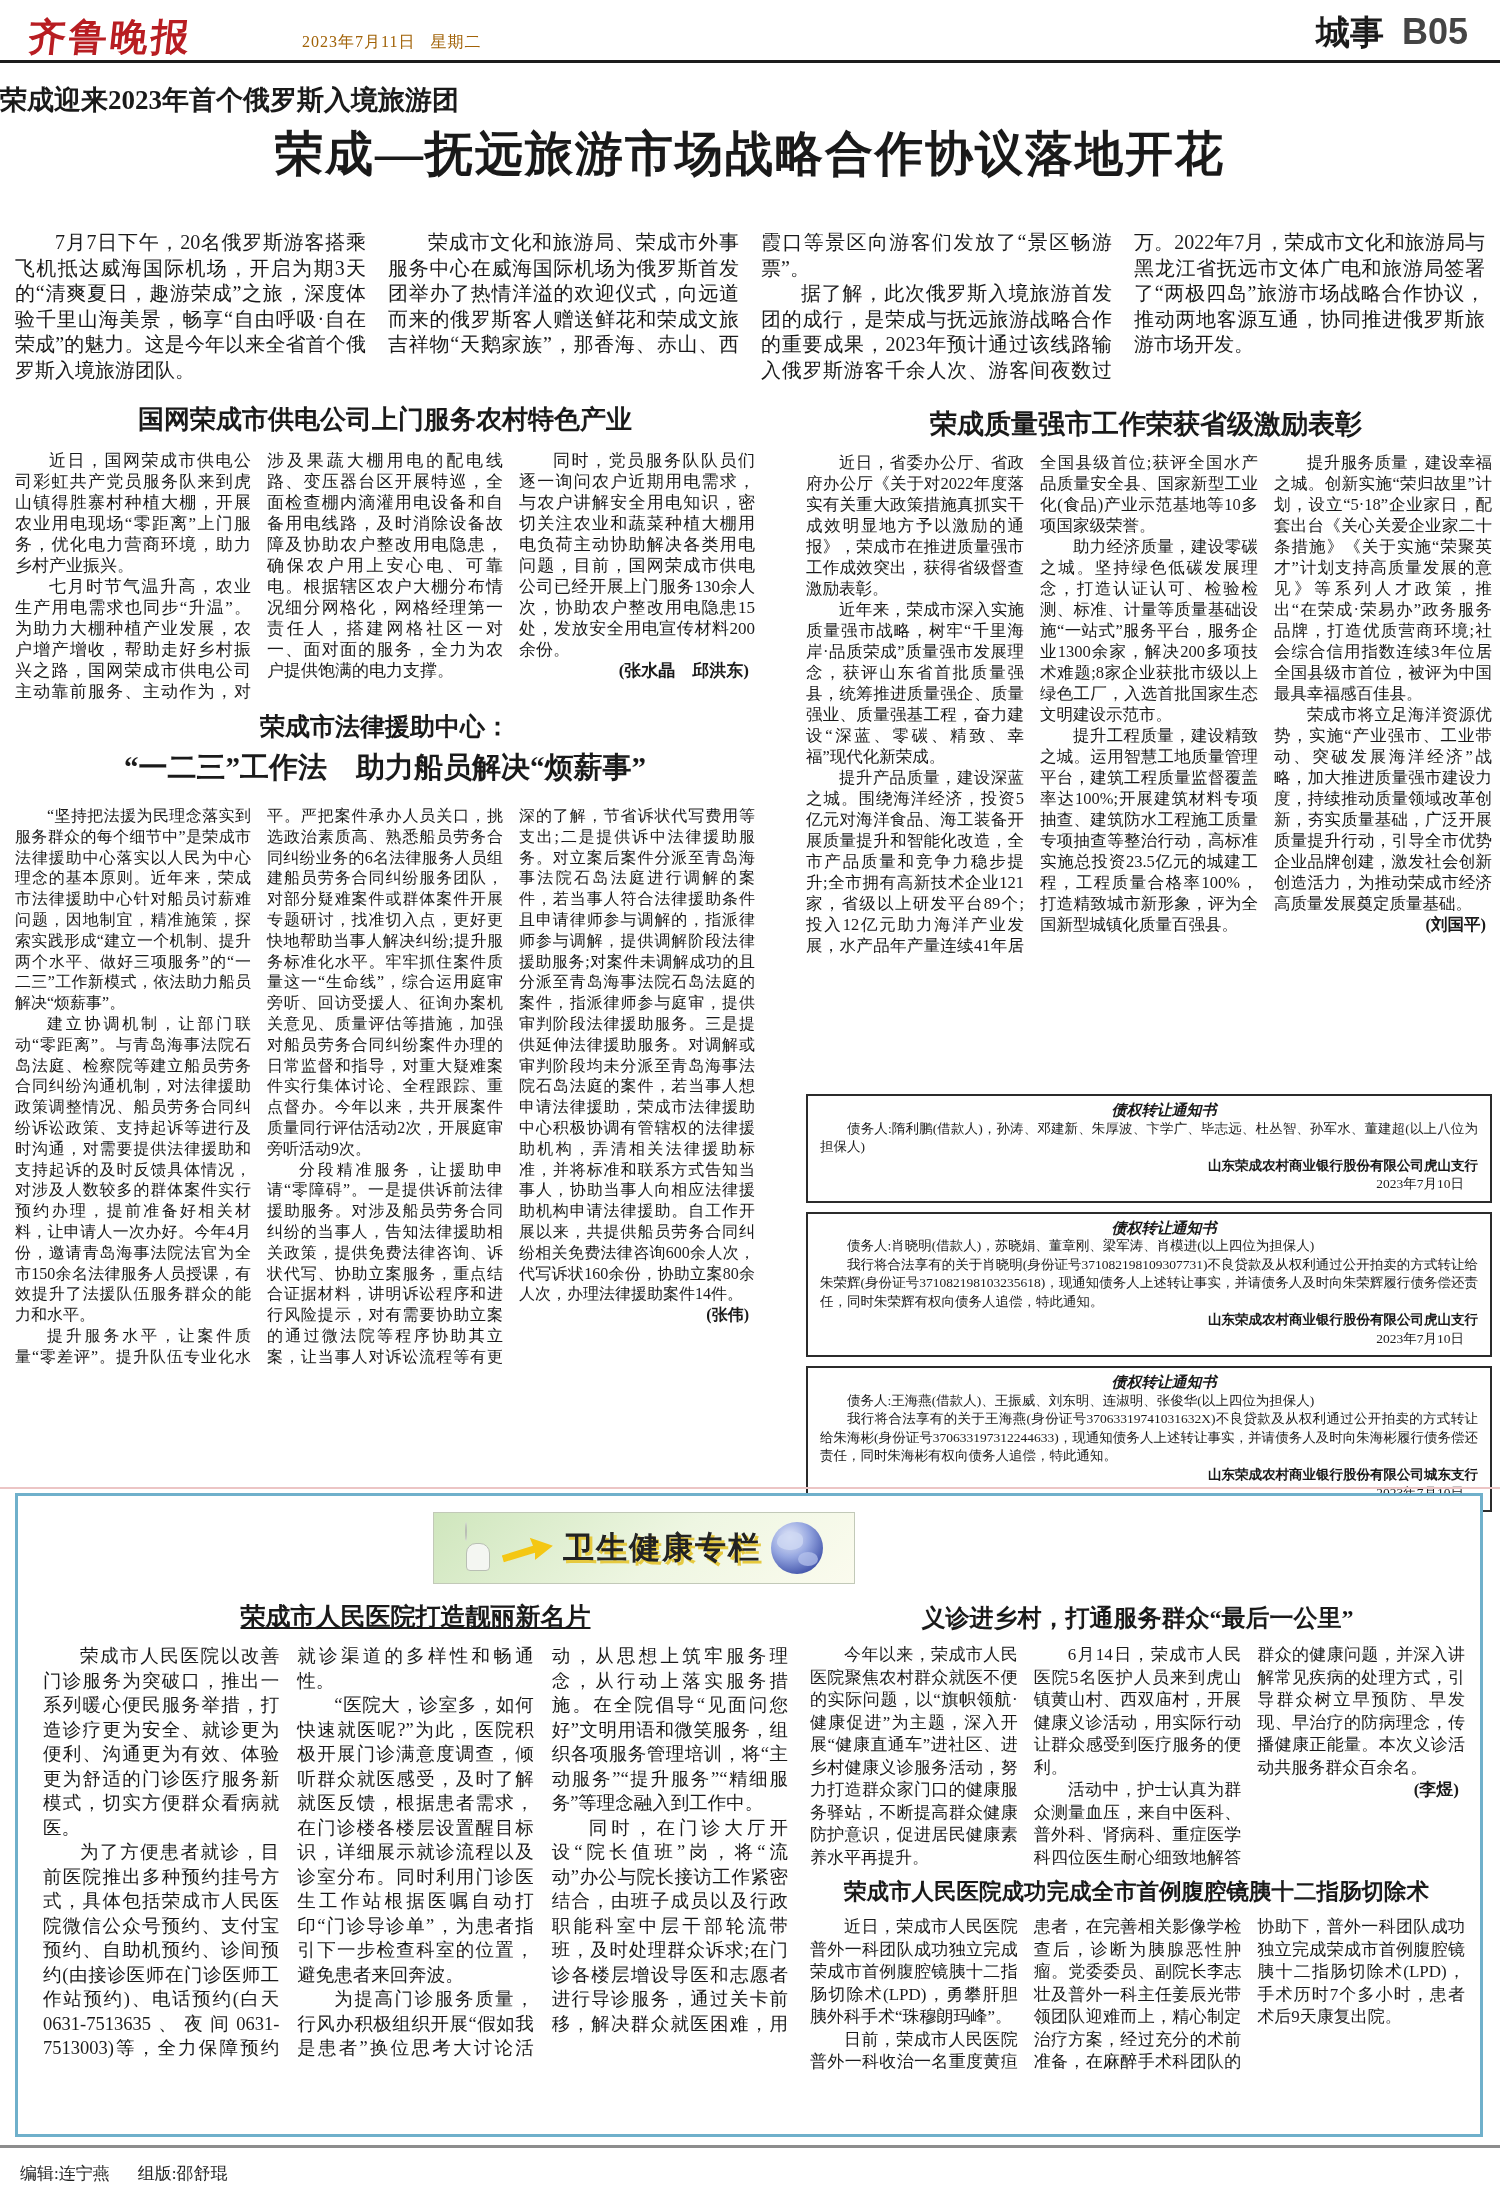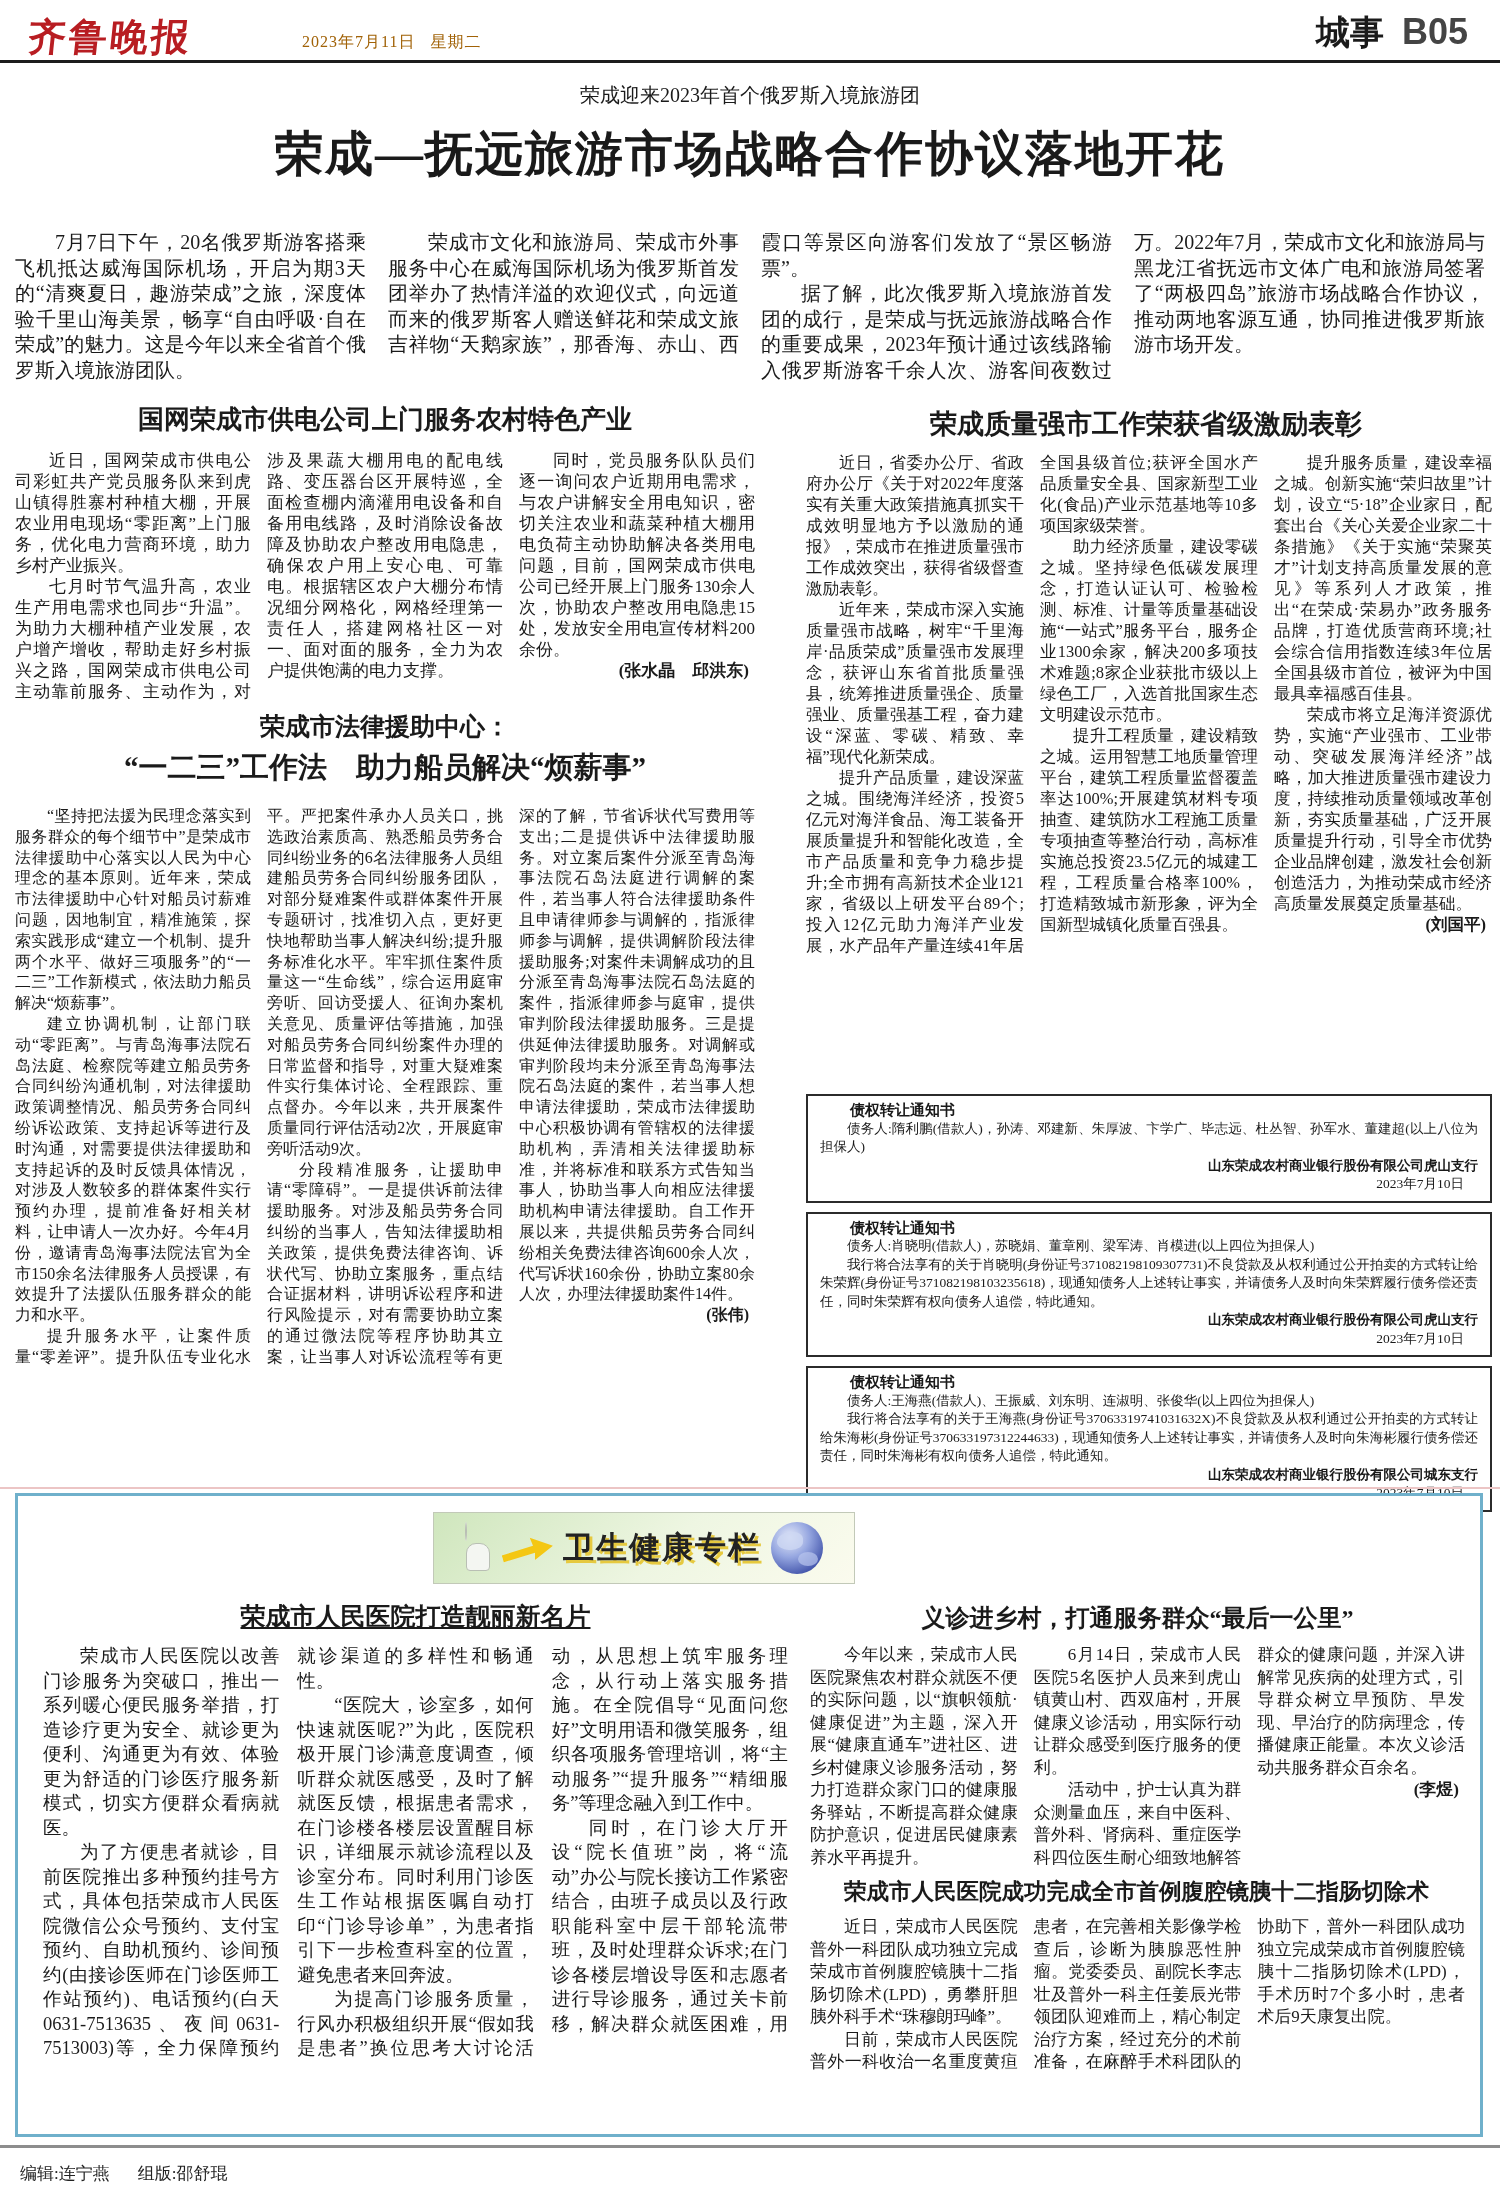--- a/index.html
+++ b/index.html
@@ -8,21 +8,21 @@
   .abs{position:absolute;}
   
   .logo{left:28px;top:12px;font-size:38px;font-weight:bold;color:#b81d22;
         transform:skewX(-6deg);letter-spacing:3px;font-family:"Liberation Serif",serif;}
   .dateline{left:302px;top:32px;font-size:16px;letter-spacing:1px;color:#a16207;}
   .section-wrap{right:32px;top:10px;display:flex;align-items:baseline;gap:18px;}
   .section-name{font-size:34px;font-weight:bold;}
   .page-no{font-size:36px;font-weight:bold;color:#444;font-family:"Liberation Sans",sans-serif;}
   .head-rule{left:0;top:60px;width:1500px;height:3px;background:#1c1c1c;}
   
-  .lead-kicker{left:0;top:82px;width:1500px;text-align:center;font-size:20px;font-weight:normal;}
+  .lead-kicker{left:0;top:82px;width:1500px;font-size:27px;font-weight:bold;}
   .lead-headline{left:0;top:122px;width:1500px;text-align:center;font-size:48px;font-weight:bold;letter-spacing:2px;}
   .lead-body{left:15px;top:230px;width:1470px;height:168px;column-count:4;column-gap:22px;
              font-size:20px;line-height:25.5px;text-align:justify;overflow:hidden;}
   
   .h-center{text-align:center;font-weight:bold;}
   p.para{margin:0;text-indent:2em;}
   .byline{display:block;text-align:right;font-weight:bold;padding-right:6px;}
   .body-cols{text-align:justify;overflow:hidden;}
   .power-head{left:15px;top:402px;width:740px;font-size:26px;}
   .power-body{left:15px;top:450px;width:740px;height:300px;column-count:3;column-gap:16px;
@@ -31,21 +31,21 @@
   .quality-body{left:806px;top:452px;width:686px;height:640px;column-count:3;column-gap:16px;
                 font-size:16.5px;line-height:21px;}
   .legal-kicker{left:15px;top:710px;width:740px;font-size:25px;}
   .legal-head{left:15px;top:748px;width:740px;font-size:29px;}
   .legal-body{left:15px;top:806px;width:740px;height:684px;column-count:3;column-gap:16px;
               font-size:16px;line-height:20.8px;}
   
   .notices{left:806px;top:1094px;width:686px;}
   .notice{border:2px solid #2b2b2b;padding:5px 12px 7px;margin-bottom:9px;
           font-size:13.5px;line-height:18.5px;text-align:justify;background:#fff;}
-  .notice-title{font-weight:bold;font-size:15px;margin:0 0 1px;}
+  .notice-title{text-align:center;font-weight:bold;font-size:15px;margin:0 0 1px;font-style:italic;}
   .notice p{margin:0;text-indent:2em;}
   .notice .sig{text-align:right;text-indent:0;font-weight:bold;}
   .notice .sig-date{text-align:right;text-indent:0;padding-right:14px;}
   
   .health-toprule{left:0;top:1487px;width:1500px;height:2px;background:#ecc5c5;}
   .health-box{left:15px;top:1493px;width:1462px;height:638px;border:3px solid #6fb0cb;background:#fff;}
   .banner{left:415px;top:16px;width:420px;height:70px;background:linear-gradient(135deg,#cfe6bd 0%,#eef6e2 55%,#fbfbee 100%);
           border:1px solid #c2c9b8;display:flex;align-items:center;justify-content:center;gap:10px;}
   .figure-icon{width:26px;height:50px;position:relative;flex:0 0 auto;}
   .figure-icon .head{width:18px;height:18px;border-radius:50%;background:#fdfdfd;border:1px solid #b9bfb4;margin:0 auto;}

